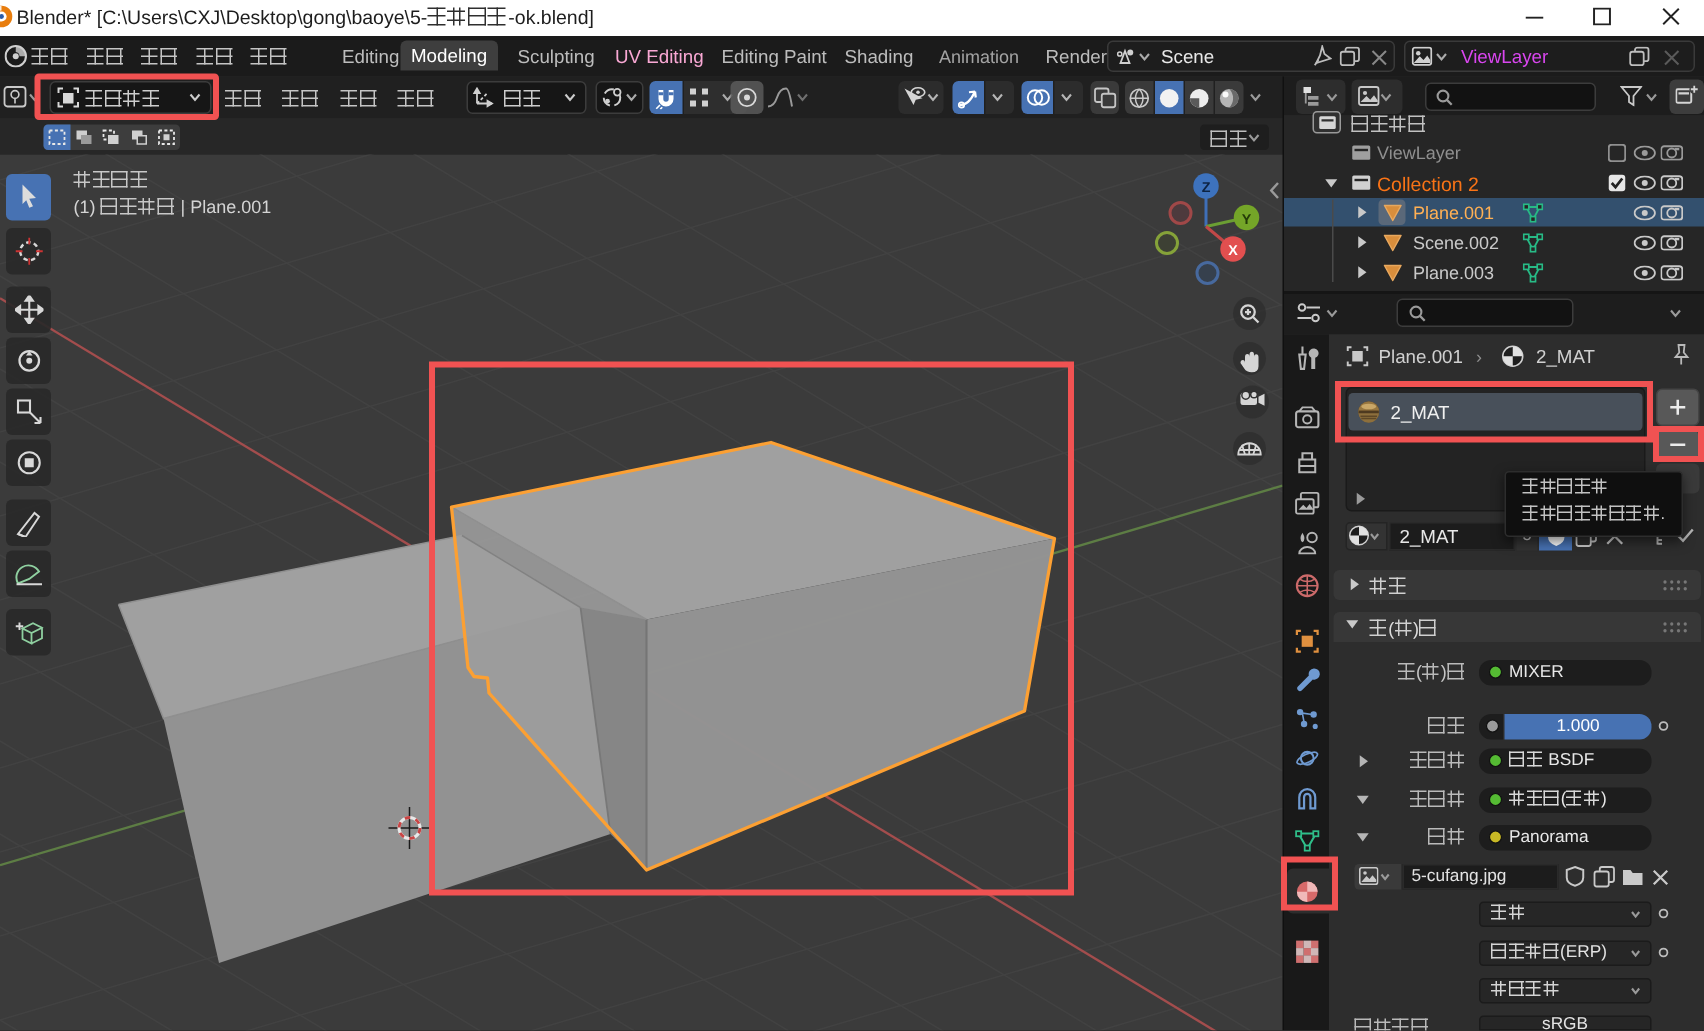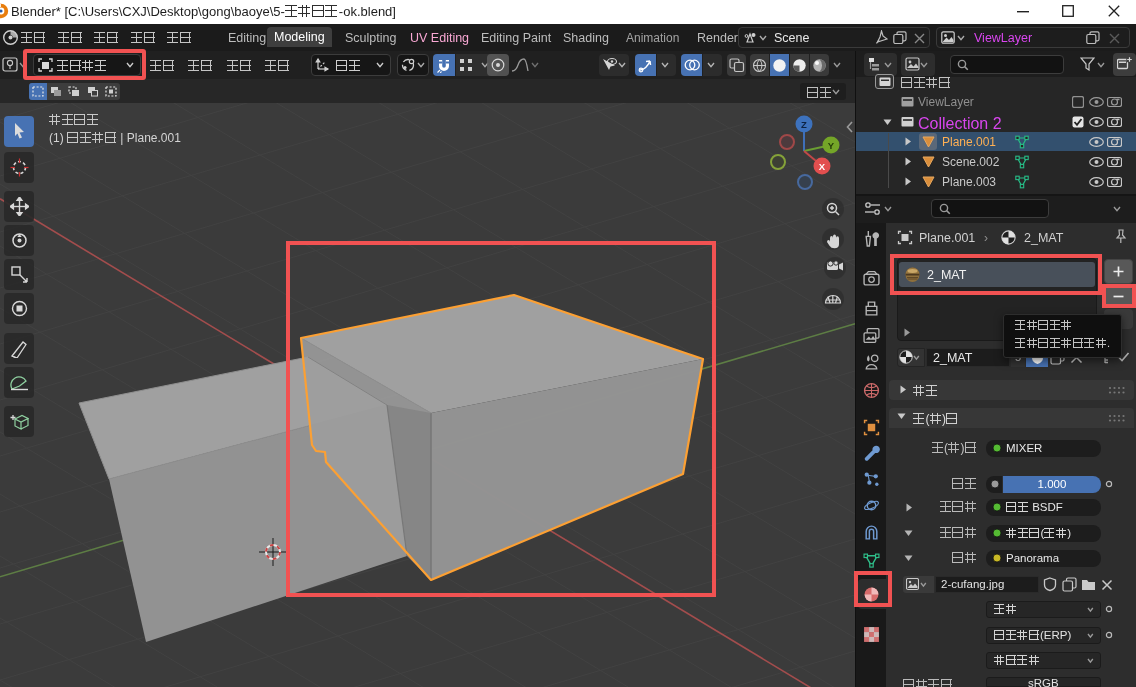--- a/index.html
+++ b/index.html
@@ -475,21 +475,21 @@
       <circle cx="7.5" cy="6" r="3" fill="none" stroke="#9a9a9a" stroke-width="1.2"></circle>
       <rect x="9.5" y="2.6" width="3" height="1.6" fill="#9a9a9a"></rect>
     </svg>
     <svg class="abs" style="left:883px;top:118px;" width="9" height="8" viewBox="0 0 9 8">
       <path d="M0.5 1.5 L8.5 1.5 L4.5 7 Z" fill="#c9c9c9"></path>
     </svg>
     <svg class="abs" style="left:901px;top:115px;" width="13" height="13" viewBox="0 0 13 13">
       <rect x="0.5" y="2" width="12" height="9.5" rx="1" fill="#d0d0d0"></rect>
       <rect x="2" y="4.2" width="9" height="1.6" fill="#262626"></rect>
     </svg>
-    <div class="abs" style="left:918px;top:115px;color:#d946ef;font-size:16px">Collection 2</div>
+    <div class="abs" style="left:918px;top:115px;color:#f97316;font-size:13px">Collection 2</div>
     <svg class="abs" style="left:1072px;top:116px;" width="12" height="12" viewBox="0 0 12 12">
       <rect x="0.5" y="0.5" width="11" height="11" rx="2" fill="#e6e6e6"></rect>
       <path d="M2.5 6 L5 8.8 L9.5 3" stroke="#222" stroke-width="1.8" fill="none"></path>
     </svg>
     <svg class="abs" style="left:1089px;top:117px;" width="15" height="10" viewBox="0 0 15 10">
       <ellipse cx="7.5" cy="5" rx="6.8" ry="4.4" fill="none" stroke="#c9c9c9" stroke-width="1.2"></ellipse>
       <circle cx="7.5" cy="5" r="2" fill="#c9c9c9"></circle>
     </svg>
     <svg class="abs" style="left:1107px;top:116px;" width="15" height="11" viewBox="0 0 15 11">
       <rect x="0.5" y="1.5" width="14" height="9" rx="2" fill="none" stroke="#c9c9c9" stroke-width="1.2"></rect>
@@ -821,21 +821,21 @@
     <div class="abs" style="left:903px;top:576px;width:31px;height:17px;background:#3a3a3a;border-radius:3px 0 0 3px"></div>
     <svg class="abs" style="left:906px;top:578px;" width="13" height="13" viewBox="0 0 13 13">
       <rect x="0.5" y="0.5" width="12" height="11" rx="1.5" fill="none" stroke="#c9c9c9" stroke-width="1.1"></rect>
       <circle cx="4" cy="4" r="1.2" fill="#c9c9c9"></circle>
       <path d="M1.5 10 l3.5-4 2 2 2-2.5 2.5 3 v1.5 Z" fill="#c9c9c9"></path>
     </svg>
     <svg class="abs" style="left:920px;top:582px;" width="7" height="6" viewBox="0 0 7 6">
       <path d="M1 1 L3.4 4.1 L5.8 1" fill="none" stroke="#9a9a9a" stroke-width="1.4"></path>
     </svg>
     <div class="abs" style="left:935px;top:576px;width:104px;height:17px;background:#1c1c1c;border:1px solid #2a2a2a"></div>
-    <div class="abs" style="left:941px;top:578px;color:#e3e3e3;font-size:11.5px">2-cufang.jpg</div>
+    <div class="abs" style="left:941px;top:578px;color:#e3e3e3;font-size:11.5px">5-cufang.jpg</div>
     <svg class="abs" style="left:1043px;top:577px;" width="14" height="15" viewBox="0 0 14 15">
       <path d="M7 1 L12.5 3 v5 q0 4-5.5 5.5 Q1.5 12 1.5 8 V3 Z" fill="none" stroke="#c9c9c9" stroke-width="1.3"></path>
     </svg>
     <svg class="abs" style="left:1062px;top:577px;" width="15" height="15" viewBox="0 0 15 15">
       <rect x="4.5" y="1" width="9.5" height="10" rx="1.5" fill="none" stroke="#c9c9c9" stroke-width="1.2"></rect>
       <rect x="1" y="4" width="9.5" height="10" rx="1.5" fill="#2d2d2d" stroke="#c9c9c9" stroke-width="1.2"></rect>
     </svg>
     <svg class="abs" style="left:1081px;top:578px;" width="15" height="13" viewBox="0 0 15 13">
       <path d="M1 2 h5 l1.5 2 H14 v8 H1 Z" fill="#c9c9c9"></path>
     </svg>

